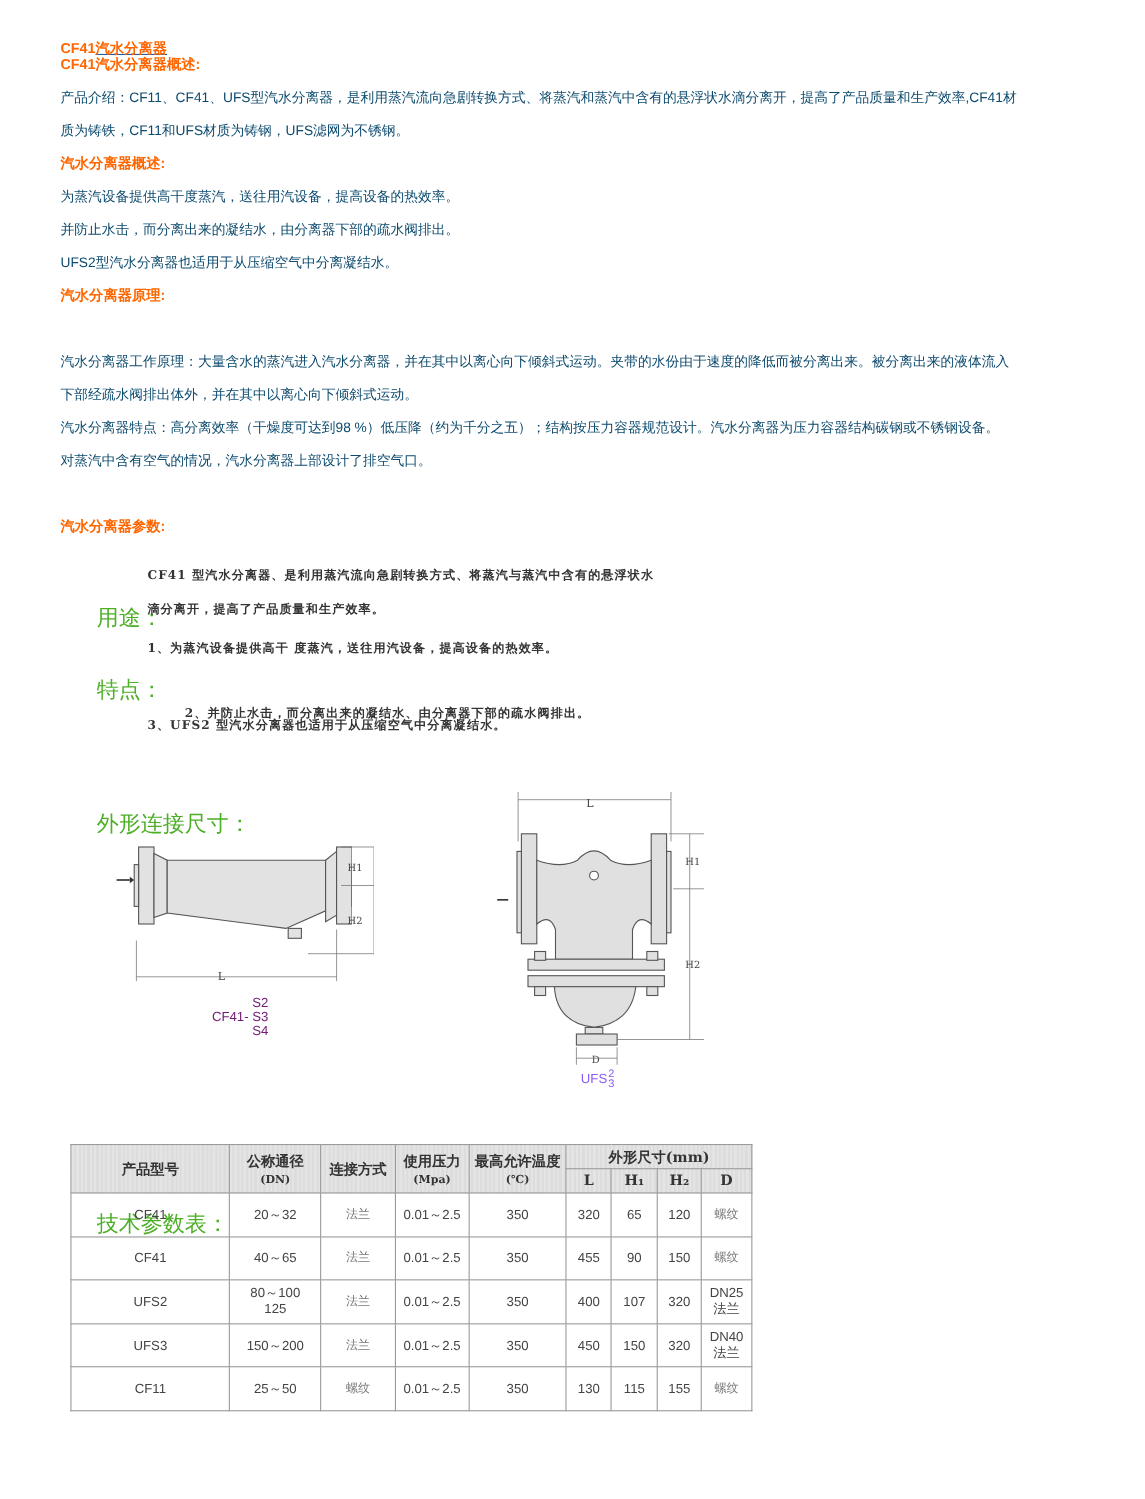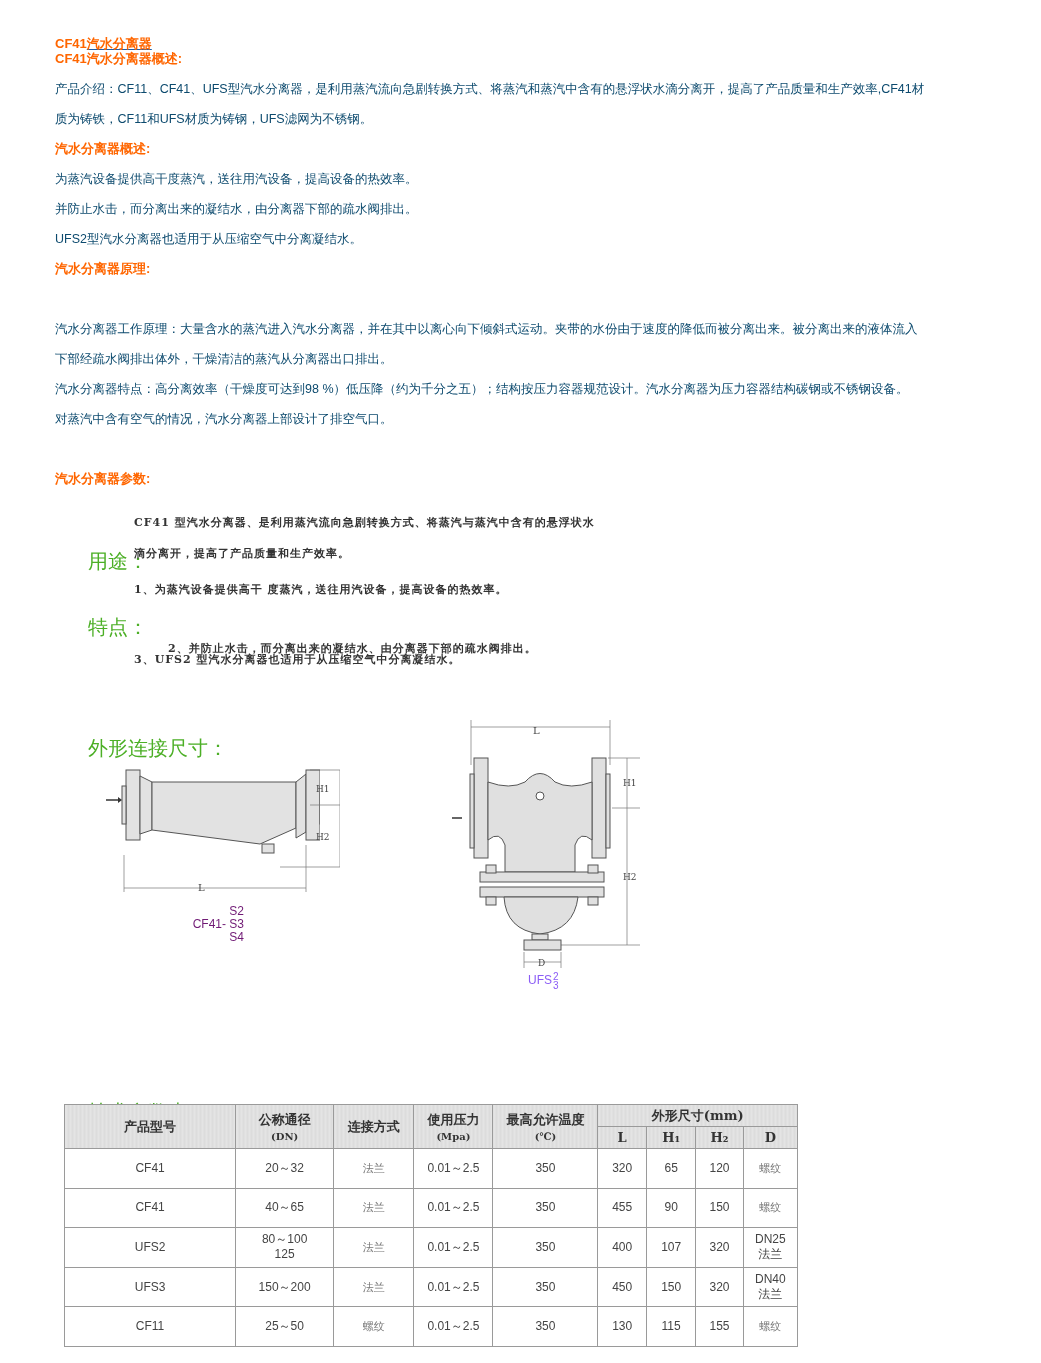--- a/index.html
+++ b/index.html
@@ -5,21 +5,21 @@
   * { box-sizing: border-box; margin: 0; padding: 0; }
   html, body { width: 1041px; height: 1363px; background: #ffffff; overflow: hidden; }
   body { font-family: "Liberation Sans", "DejaVu Sans", sans-serif; color: #5a5a5a; position: relative; }
   .abs { position: absolute; }
   .heading { color: #ff6600; font-weight: bold; font-size: 13px; line-height: 20px; white-space: nowrap; }
   .heading .link { text-decoration: underline; text-decoration-color: #1f5fa8; }
   .para { font-size: 12.5px; line-height: 20px; color: #0c4a6e; white-space: nowrap; }
   .green-label { color: #4caf26; font-size: 20px; white-space: nowrap; margin-top: 36px; }
   .scan-text { font-family: "DejaVu Serif", serif; font-size: 11px; color: #333; font-weight: bold; white-space: nowrap; letter-spacing: 1px; }
   .model-caption { color: #701a75; font-size: 12px; line-height: 13px; white-space: nowrap; text-align: right; }
-  table.spec { position: absolute; left: 64px; top: 1104px; width: 734px; border-collapse: collapse; font-size: 12px; color: #444; }
+  table.spec { position: absolute; left: 64px; top: 1040px; width: 620px; border-collapse: collapse; font-size: 12px; color: #444; }
   table.spec th, table.spec td { border: 1px solid #9a9a9a; text-align: center; vertical-align: middle; }
   table.spec th { background: repeating-linear-gradient(90deg, #e4e4e4 0 2px, #dcdcdc 2px 4px); font-family: "DejaVu Serif", serif; font-weight: bold; color: #333; font-size: 13px; }
   table.spec th .sub { display: block; font-size: 10px; font-weight: bold; margin-top: 2px; }
   table.spec td { height: 39.6px; font-size: 12px; line-height: 15px; }
   table.spec td.cn { color: #777; font-size: 11px; }
   svg { position: absolute; }
 </style>
 </head>
 <body>
 
@@ -31,21 +31,21 @@
 <div class="abs para" style="left:55px;top:79px;">产品介绍：CF11、CF41、UFS型汽水分离器，是利用蒸汽流向急剧转换方式、将蒸汽和蒸汽中含有的悬浮状水滴分离开，提高了产品质量和生产效率,CF41材</div>
 <div class="abs para" style="left:55px;top:109px;">质为铸铁，CF11和UFS材质为铸钢，UFS滤网为不锈钢。</div>
 
 <div class="abs heading" style="left:55px;top:139px;">汽水分离器概述:</div>
 <div class="abs para" style="left:55px;top:169px;">为蒸汽设备提供高干度蒸汽，送往用汽设备，提高设备的热效率。</div>
 <div class="abs para" style="left:55px;top:199px;">并防止水击，而分离出来的凝结水，由分离器下部的疏水阀排出。</div>
 <div class="abs para" style="left:55px;top:229px;">UFS2型汽水分离器也适用于从压缩空气中分离凝结水。</div>
 
 <div class="abs heading" style="left:55px;top:259px;">汽水分离器原理:</div>
 <div class="abs para" style="left:55px;top:319px;">汽水分离器工作原理：大量含水的蒸汽进入汽水分离器，并在其中以离心向下倾斜式运动。夹带的水份由于速度的降低而被分离出来。被分离出来的液体流入</div>
-<div class="abs para" style="left:55px;top:349px;">下部经疏水阀排出体外，干燥清洁的蒸汽从分离器出口排出。</div>
+<div class="abs para" style="left:55px;top:349px;">下部经疏水阀排出体外，并在其中以离心向下倾斜式运动。</div>
 <div class="abs para" style="left:55px;top:379px;">汽水分离器特点：高分离效率（干燥度可达到98 %）低压降（约为千分之五）；结构按压力容器规范设计。汽水分离器为压力容器结构碳钢或不锈钢设备。</div>
 <div class="abs para" style="left:55px;top:409px;">对蒸汽中含有空气的情况，汽水分离器上部设计了排空气口。</div>
 
 <div class="abs heading" style="left:55px;top:469px;">汽水分离器参数:</div>
 
 <div>
   <div class="abs green-label" style="left:88px;top:512px;">用途：</div>
   <div class="abs scan-text" style="left:134px;top:515px;">CF41 型汽水分离器、是利用蒸汽流向急剧转换方式、将蒸汽与蒸汽中含有的悬浮状水</div>
   <div class="abs scan-text" style="left:134px;top:546px;">滴分离开，提高了产品质量和生产效率。</div>
 

